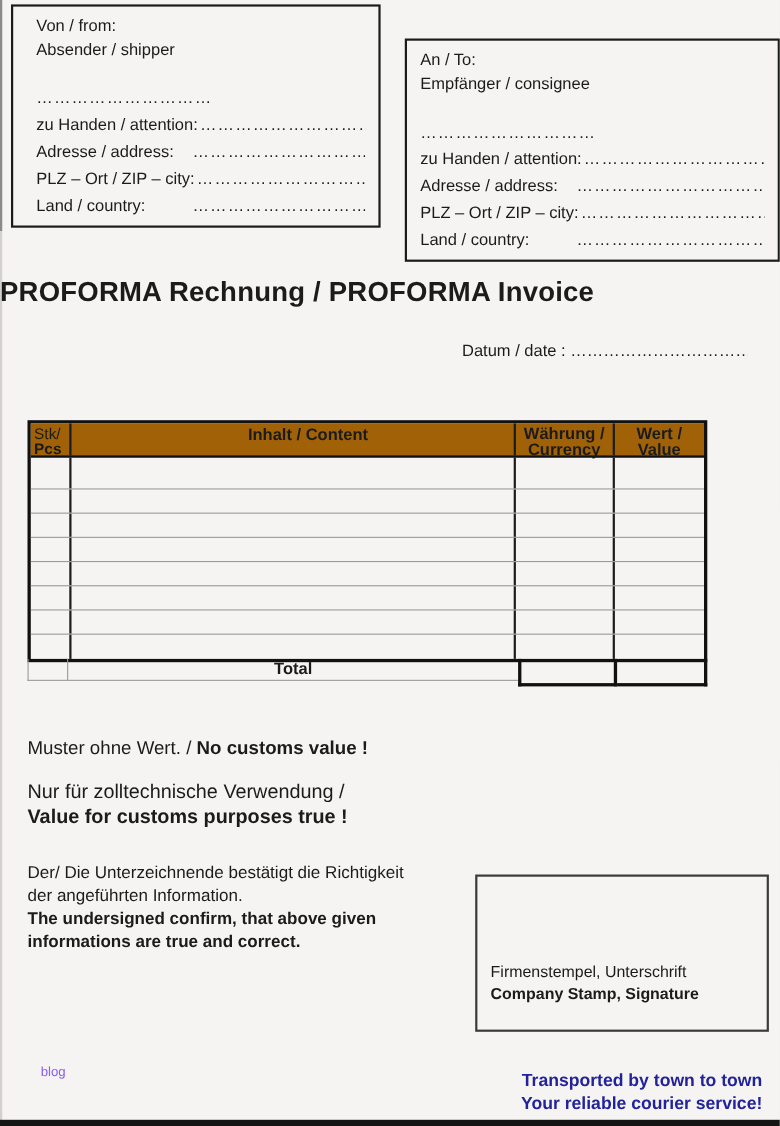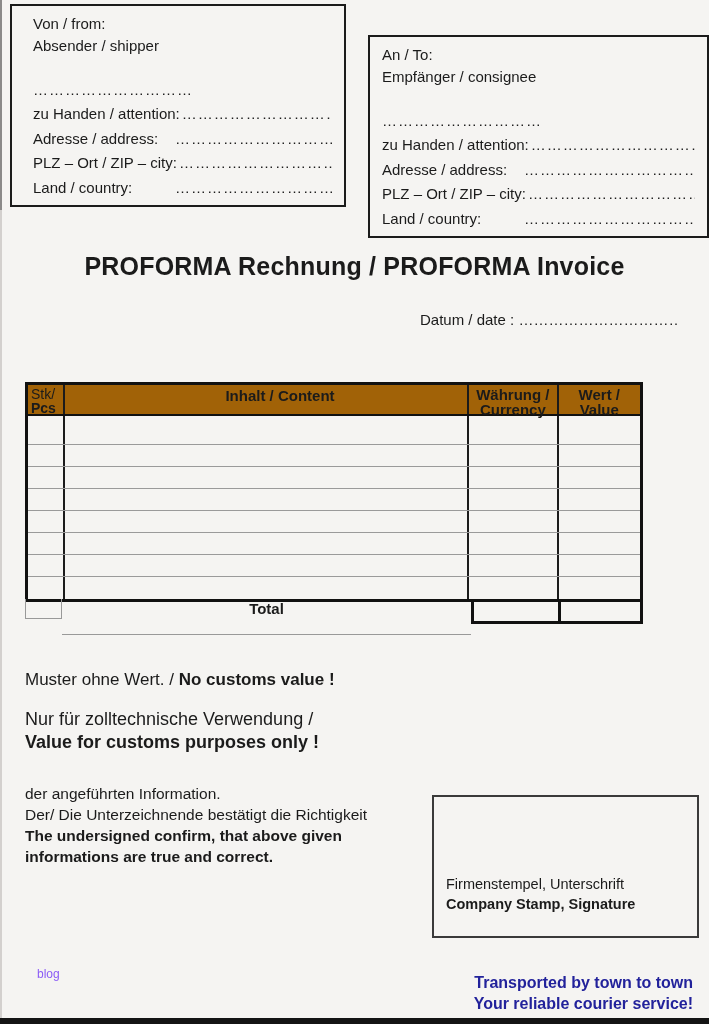--- a/index.html
+++ b/index.html
@@ -29,42 +29,42 @@
   .b-line1 { margin-top:2px; }
   .b-line2 { margin-top:2px; }
   .b-dotsline { margin-top:24px; width:160px; overflow:hidden; white-space:nowrap; letter-spacing:1px; }
   .b-field { display:flex; margin-top:4px; }
   .b-field.alt { margin-top:5px; }
   .b-label { min-width:140px; white-space:nowrap; margin-right:2px; }
   .b-dots { flex:1; overflow:hidden; white-space:nowrap; letter-spacing:1px; }
 
   .doc-title {
     position:absolute; top:252px; left:0; width:100%;
-    text-align:center; font-size:25px; font-weight:bold; letter-spacing:0.2px;
+    font-size:25px; font-weight:bold; letter-spacing:0.2px;
   }
   .date-line { position:absolute; top:311px; left:420px; width:260px; font-size:15px; white-space:nowrap; overflow:hidden; }
 
   
   .tbl { position:absolute; left:25px; top:382px; width:618px; border:3px solid #111; }
   .hrow { display:flex; height:31px; background:#a16207; border-bottom:2px solid #111; }
   .hrow > div, .trow > div { border-right:2px solid #1b1b1b; }
   .hrow > div:last-child, .trow > div:last-child { border-right:none; }
   .hc1 { width:37px; font-size:14px; line-height:14px; padding:2px 0 0 3px; }
   .hc1 .bold { font-weight:bold; }
   .hc2 { width:407px; text-align:center; font-weight:bold; font-size:15px; padding-top:2px;padding-left:28px; }
   .hc3 { width:90px; text-align:center; font-weight:bold; font-size:15px; line-height:15px; padding-top:2px; }
   .hc4 { width:82px; text-align:center; font-weight:bold; font-size:15px; line-height:15px; padding-top:2px; }
   .trow { display:flex; height:22px; border-bottom:1px solid #9a9a9a; }
   .trow.first { height:29px; }
   .trow:last-child { border-bottom:none; }
   .tc1 { width:37px; } .tc2 { width:407px; } .tc3 { width:90px; } .tc4 { width:82px; }
 
   .total-row { position:absolute; left:25px; top:599px; width:618px; display:flex; align-items:flex-start; }
   .totc1 { width:37px; height:20px; border-left:1px solid #999; border-right:1px solid #999; border-bottom:1px solid #999; }
-  .totc2 { width:409px; height:36px; border-bottom:1px solid #999; text-align:center; font-weight:bold; font-size:15px; padding-top:1px; }
+  .totc2 { width:409px; height:20px; border-bottom:1px solid #999; text-align:center; font-weight:bold; font-size:15px; padding-top:1px; }
   .totc3 { width:90px; height:25px; border:3px solid #111; border-top:none; }
   .totc4 { width:82px; height:25px; border:3px solid #111; border-top:none; border-left:none; }
   .totc3 { border-right:3px solid #111; }
 
   .note1 { position:absolute; left:25px; top:670px; font-size:17px; }
   .note1 .bold { font-weight:bold; }
   .note2 { position:absolute; left:25px; top:708px; font-size:18px; line-height:23px; }
   .note2 .bold { font-weight:bold; }
 
   .declaration { position:absolute; left:25px; top:783px; font-size:15.5px; line-height:21px; width:420px; }
@@ -213,26 +213,26 @@
     <div class="totc2">Total</div>
     <div class="totc3"></div>
     <div class="totc4"></div>
   </div>
 
   <div class="note1">
     <span>Muster ohne Wert. / </span><span class="bold">No customs value !</span>
   </div>
   <div class="note2">
     <div>Nur für zolltechnische Verwendung /</div>
-    <div class="bold">Value for customs purposes only !</div>
+    <div class="bold">Value for customs purposes true !</div>
   </div>
 
   <div class="declaration">
+    <div>Der/ Die Unterzeichnende bestätigt die Richtigkeit</div>
     <div>der angeführten Information.</div>
-    <div>Der/ Die Unterzeichnende bestätigt die Richtigkeit</div>
     <div class="bold">The undersigned confirm, that above given</div>
     <div class="bold">informations are true and correct.</div>
   </div>
 
   <div class="sig-box">
     <div>Firmenstempel, Unterschrift</div>
     <div class="bold">Company Stamp, Signature</div>
   </div>
 
   <div class="watermark">blog</div>

